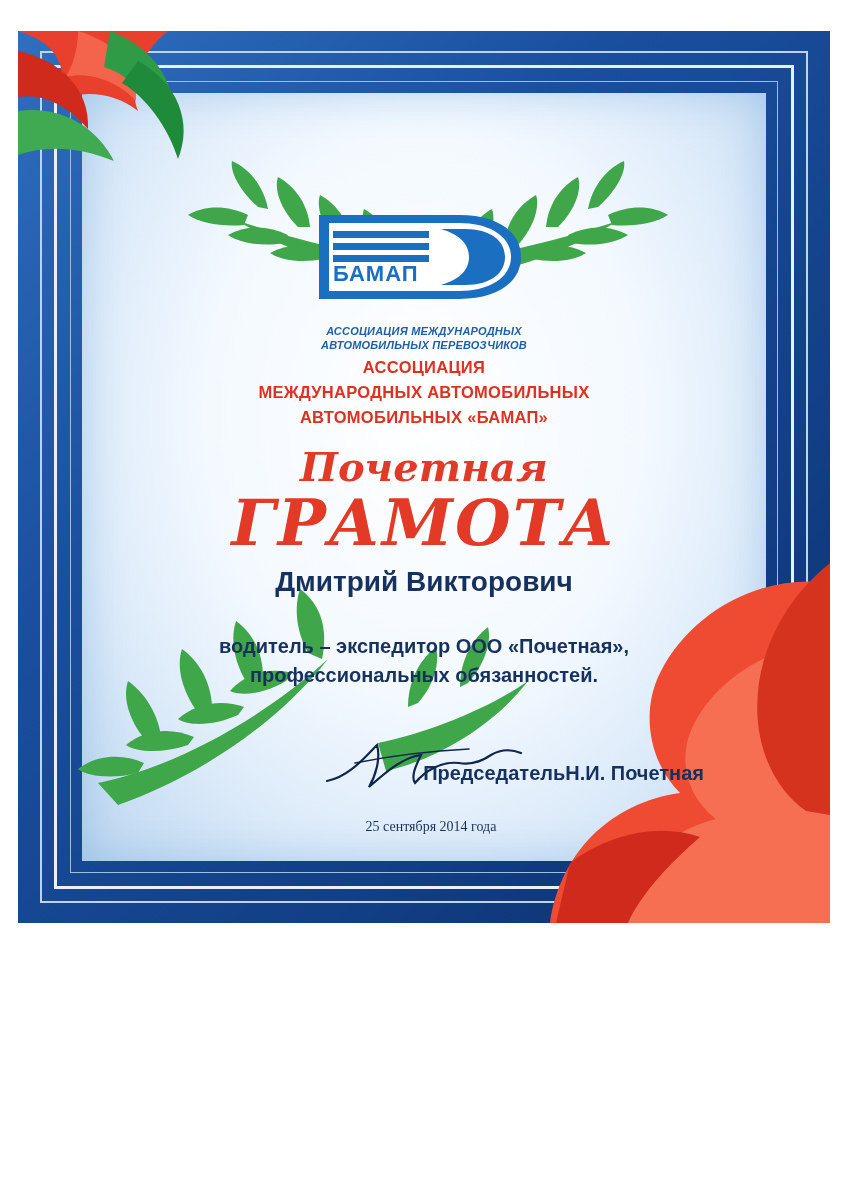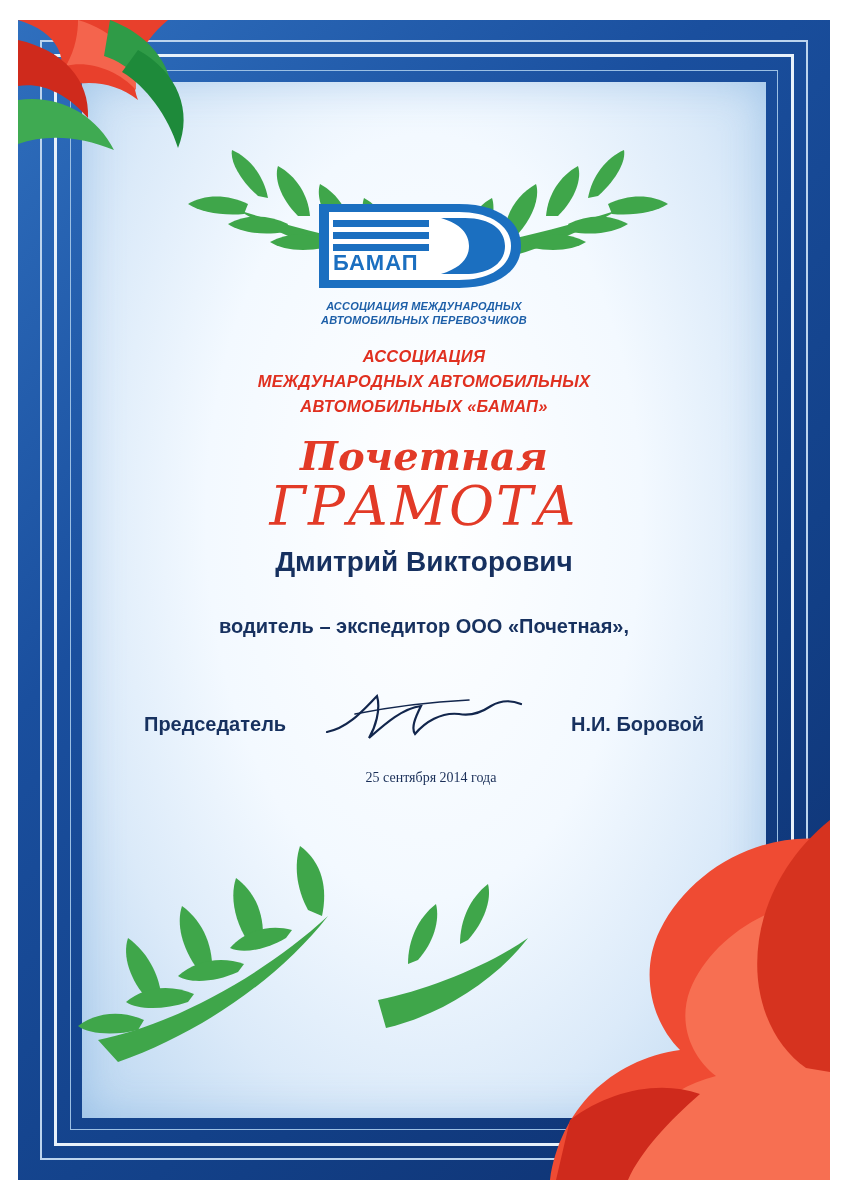--- a/index.html
+++ b/index.html
@@ -15,23 +15,23 @@
     width: 848px;
     height: 1200px;
     overflow: hidden;
     background: #ffffff;
   }
 
   
   .cert {
     position: absolute;
     left: 18px;
-    top: 20px;
+    top: 31px;
     width: 812px;
-    height: 1160px;
+    height: 892px;
     background: #1b4f9c;
     background: linear-gradient(135deg, #2f6fbe 0%, #1a4f9e 35%, #123f86 70%, #0e2f6d 100%);
     overflow: hidden;
   }
   .frame-line-1 {
     position: absolute;
     left: 22px; top: 20px; right: 22px; bottom: 20px;
     border: 2px solid #bcd4ee;
   }
   .frame-line-2 {
@@ -65,53 +65,52 @@
     text-align: center;
     color: #17305e;
   }
   .logo-wrap {
     position: relative;
     margin: 100px auto 0;
     width: 230px;
     height: 120px;
   }
   .assoc-sub {
-    margin-top: 2px;
+    margin-top: 16px;
     font-size: 11px;
     font-weight: bold;
     font-style: italic;
     color: #1d5fa8;
     letter-spacing: .2px;
     line-height: 1.25;
   }
   .assoc-title {
     margin-top: 26px;
     font-size: 16.5px;
     font-weight: bold;
-    font-style: italic;
     color: #e03020;
     line-height: 1.5;
     letter-spacing: .3px;
   }
   .honor-script {
     margin-top: 18px;
     font-family: "DejaVu Serif", serif;
     font-style: italic;
     font-weight: bold;
     font-size: 40px;
     color: #e23a27;
     text-shadow: 1px 1px 0 rgba(255,255,255,.6);
     line-height: 1.0;
   }
   .honor-big {
     margin-top: 2px;
     font-family: "DejaVu Serif", serif;
     font-style: italic;
-    font-weight: normal;
-    font-size: 55px;
+    font-weight: bold;
+    font-size: 64px;
     color: #e23a27;
     letter-spacing: 2px;
     text-shadow: 1px 1px 0 rgba(255,255,255,.6);
     line-height: 1.05;
   }
   .recipient-surname {
     margin-top: 26px;
     font-size: 33px;
     font-weight: bold;
     color: #16305f;
@@ -130,25 +129,24 @@
     font-weight: bold;
     color: #17315f;
     line-height: 1.45;
   }
   .signature-row {
     position: relative;
     margin: 72px auto 16px;
     width: 560px;
     display: flex;
     align-items: flex-end;
-    justify-content: space-between;
+    justify-content: flex-end;
     font-size: 20px;
     font-weight: bold;
     color: #17315f;
-    gap: 43px;
   }
   .sig-scribble {
     position: absolute;
     left: 175px;
     bottom: -6px;
     width: 210px;
     height: 54px;
   }
   .date-line {
     margin: 34px 0 0 14px;
@@ -249,27 +247,28 @@
         <div>АВТОМОБИЛЬНЫХ «БАМАП»</div>
       </div>
 
       <div class="honor-script">Почетная</div>
       <div class="honor-big">ГРАМОТА</div>
 
       <div class="recipient-name">Дмитрий Викторович</div>
 
       <div class="citation">
         <div>водитель – экспедитор ООО «Почетная»,</div>
+        <div>профессиональных обязанностей.</div>
       </div>
 
       <div class="signature-row">
         <div>Председатель</div>
         <svg class="sig-scribble" viewBox="0 0 210 54">
           <path d="M8,44 C30,40 46,20 58,8 C62,22 56,40 50,50 C66,36 84,20 102,18 C96,30 92,40 96,46 C106,34 122,24 140,26 C150,28 160,26 172,18 C182,12 192,12 202,16" fill="none" stroke="#12264d" stroke-width="2.2" stroke-linecap="round"></path>
           <path d="M36,26 C66,20 110,14 150,12" fill="none" stroke="#12264d" stroke-width="1.6" stroke-linecap="round"></path>
         </svg>
-        <div>Н.И. Боровой</div>
+        <div>Н.И. Почетная</div>
       </div>
 
       <div class="date-line">25 сентября 2014 года</div>
     </div>
   </div>
 </div>
 
 </body></html>

